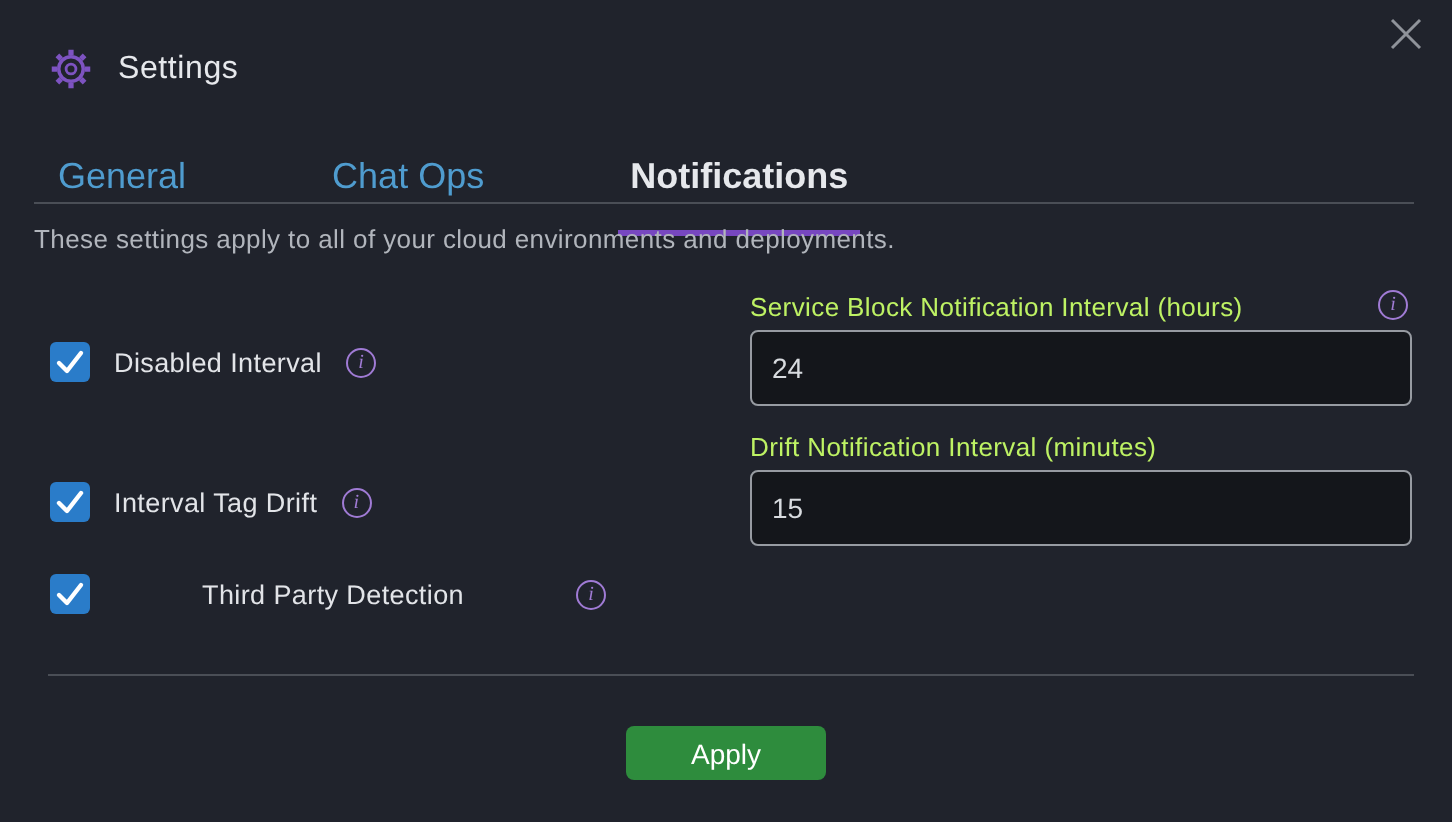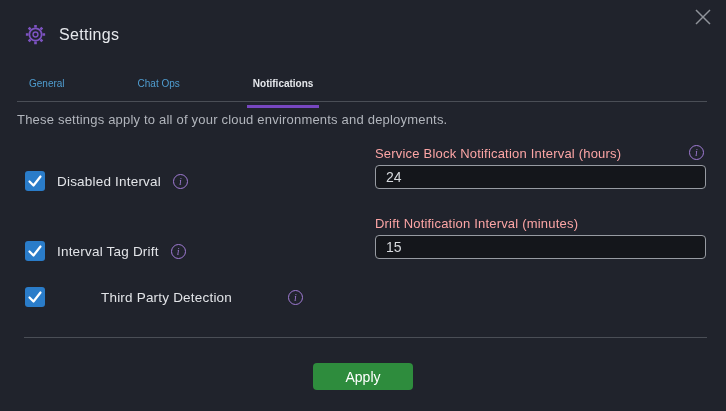--- a/index.html
+++ b/index.html
@@ -26,37 +26,37 @@
     overflow:hidden;
   }
   
   .close-btn{position:absolute;top:8px;right:14px;width:18px;height:18px;cursor:pointer;color:#8f939a;}
   
   .header{position:absolute;top:24px;left:25px;display:flex;align-items:center;gap:13px;}
   .gear{width:21px;height:21px;color:var(--gear-purple);}
   .title{font-size:16px;color:var(--text-bright);letter-spacing:.3px;}
   
   .tabs{position:absolute;top:78px;left:23px;display:flex;gap:61px;}
-  .tab{font-size:10px;color:var(--tab-blue);padding:0 6px 16px 6px;border-bottom:3px solid transparent;cursor:pointer;white-space:nowrap;}
+  .tab{font-size:18px;color:var(--tab-blue);padding:0 6px 16px 6px;border-bottom:3px solid transparent;cursor:pointer;white-space:nowrap;}
   .tab.active{color:var(--text-bright);font-weight:bold;border-bottom-color:var(--accent-purple);}
   .divider-top{position:absolute;top:101px;left:17px;width:690px;height:1px;background:var(--divider);}
   
   .description{position:absolute;top:112px;left:17px;font-size:13px;color:var(--text-dim);letter-spacing:.2px;}
   
   .cb-row{position:absolute;left:25px;display:flex;align-items:center;height:20px;}
   .cb-row.r1{top:171px;} .cb-row.r2{top:241px;} .cb-row.r3{top:287px;gap:44px;}
   .checkbox{width:20px;height:20px;border-radius:3px;background:var(--checkbox-blue);display:flex;align-items:center;justify-content:center;cursor:pointer;flex:0 0 auto;}
   .cb-label{margin-left:12px;font-size:13.5px;color:#e2e4e8;letter-spacing:.2px;}
   .info-icon{margin-left:12px;width:15px;height:15px;border:1.4px solid var(--info-purple);border-radius:50%;color:var(--info-purple);
     display:inline-flex;align-items:center;justify-content:center;font-size:10px;font-style:italic;font-family:"Liberation Serif",serif;cursor:pointer;flex:0 0 auto;}
   
-  .field-label{position:absolute;left:375px;font-size:13px;color:#fca5a5;letter-spacing:.2px;}
+  .field-label{position:absolute;left:375px;font-size:13px;color:#bef264;letter-spacing:.2px;}
   .fl1{top:146px;} .fl2{top:216px;}
   .field-info{position:absolute;left:689px;top:145px;margin-left:0;}
-  .text-input{position:absolute;left:375px;width:331px;height:24px;background:var(--input-background);
+  .text-input{position:absolute;left:375px;width:331px;height:38px;background:var(--input-background);
     border:1px solid var(--input-border);border-radius:4px;color:#d8dbdf;font-size:14px;padding:0 10px;
     font-family:"Liberation Sans",sans-serif;outline:none;}
   .ti1{top:165px;} .ti2{top:235px;}
   
   .divider-bottom{position:absolute;top:337px;left:24px;width:683px;height:1px;background:var(--divider);}
   .apply-btn{position:absolute;top:363px;left:313px;width:100px;height:27px;background:var(--apply-green);
     border:none;border-radius:4px;color:#fff;font-weight:normal;font-size:14px;cursor:pointer;
     font-family:"Liberation Sans",sans-serif;display:flex;align-items:center;justify-content:center;}
 </style>
 </head>

